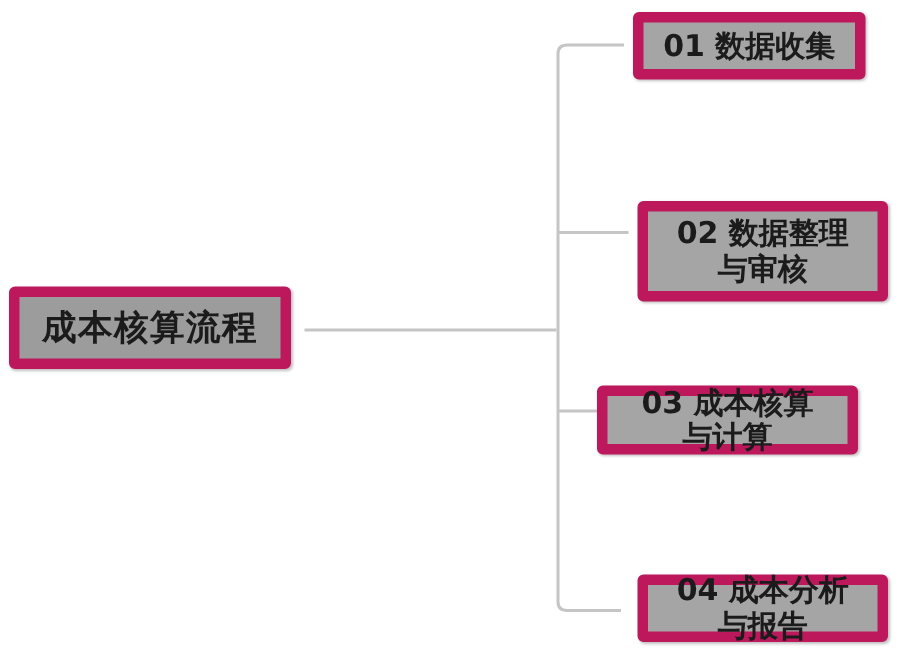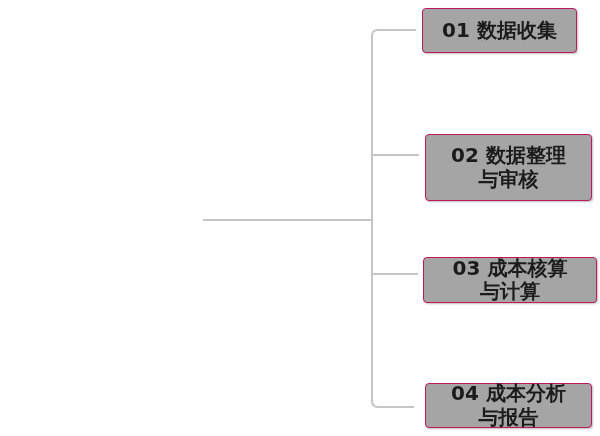--- a/index.html
+++ b/index.html
@@ -10,47 +10,48 @@
     overflow:hidden;
   }
   .connectors{position:absolute;left:0;top:0;width:600px;height:436px;}
   .connectors path{fill:none;stroke:var(--connector,#c5c5c5);stroke-width:2px;}
   .node{
     position:absolute;box-sizing:border-box;
     display:flex;align-items:center;justify-content:center;
     text-align:center;white-space:pre-line;
     background:var(--node-fill,#a5a5a5);
     color:var(--text,#1b1b1b);
-    border:1px solid #be185d;border-radius:4px;
+    border:7px solid #be185d;border-radius:4px;
     box-shadow:1px 1px 2px rgba(0,0,0,0.25);
     font-weight:600;
   }
   .root{
     left:6px;top:191px;width:188px;height:55px;
     font-size:23px;letter-spacing:1px;
     background:var(--root-fill,#9c9c9c);
   }
   .step{font-size:20px;line-height:1.17;}
   .s1{left:422px;top:8px;width:155px;height:45px;}
   .s2{left:425px;top:134px;width:167px;height:67px;}
-  .s3{left:423px;top:257px;width:174px;height:46px;}
+  .s3{left:398px;top:257px;width:174px;height:46px;}
   .s4{left:425px;top:383px;width:167px;height:45px;}
 </style>
 </head>
 <body>
 
 <div class="canvas">
 
   <svg class="connectors" viewBox="0 0 600 436" aria-hidden="true">
     <path d="M203,220 H371"></path>
     <path d="M416,30 H378 Q372,30 372,36 V401 Q372,407 378,407 H414"></path>
     <path d="M372,155 H419"></path>
     <path d="M372,274 H418"></path>
   </svg>
 
+  <div class="node root">成本核算流程</div>
 
   <div class="node step s1">01 数据收集</div>
 
   <div class="node step s2">02 数据整理
 与审核</div>
 
   <div class="node step s3">03 成本核算
 与计算</div>
 
   <div class="node step s4">04 成本分析

